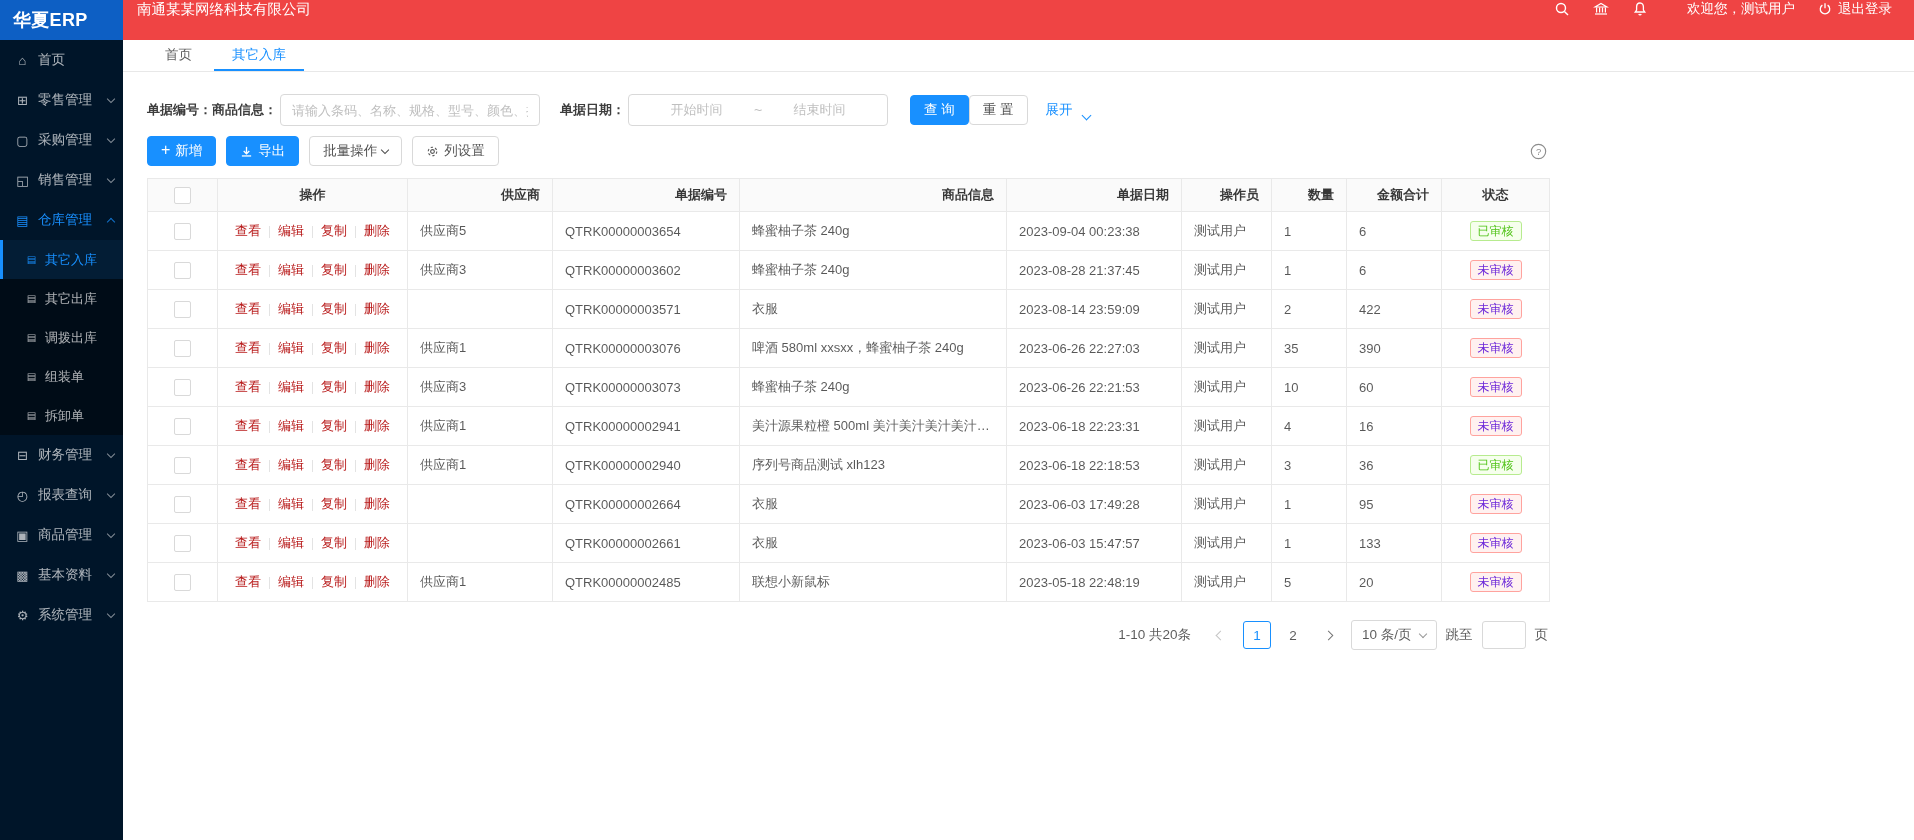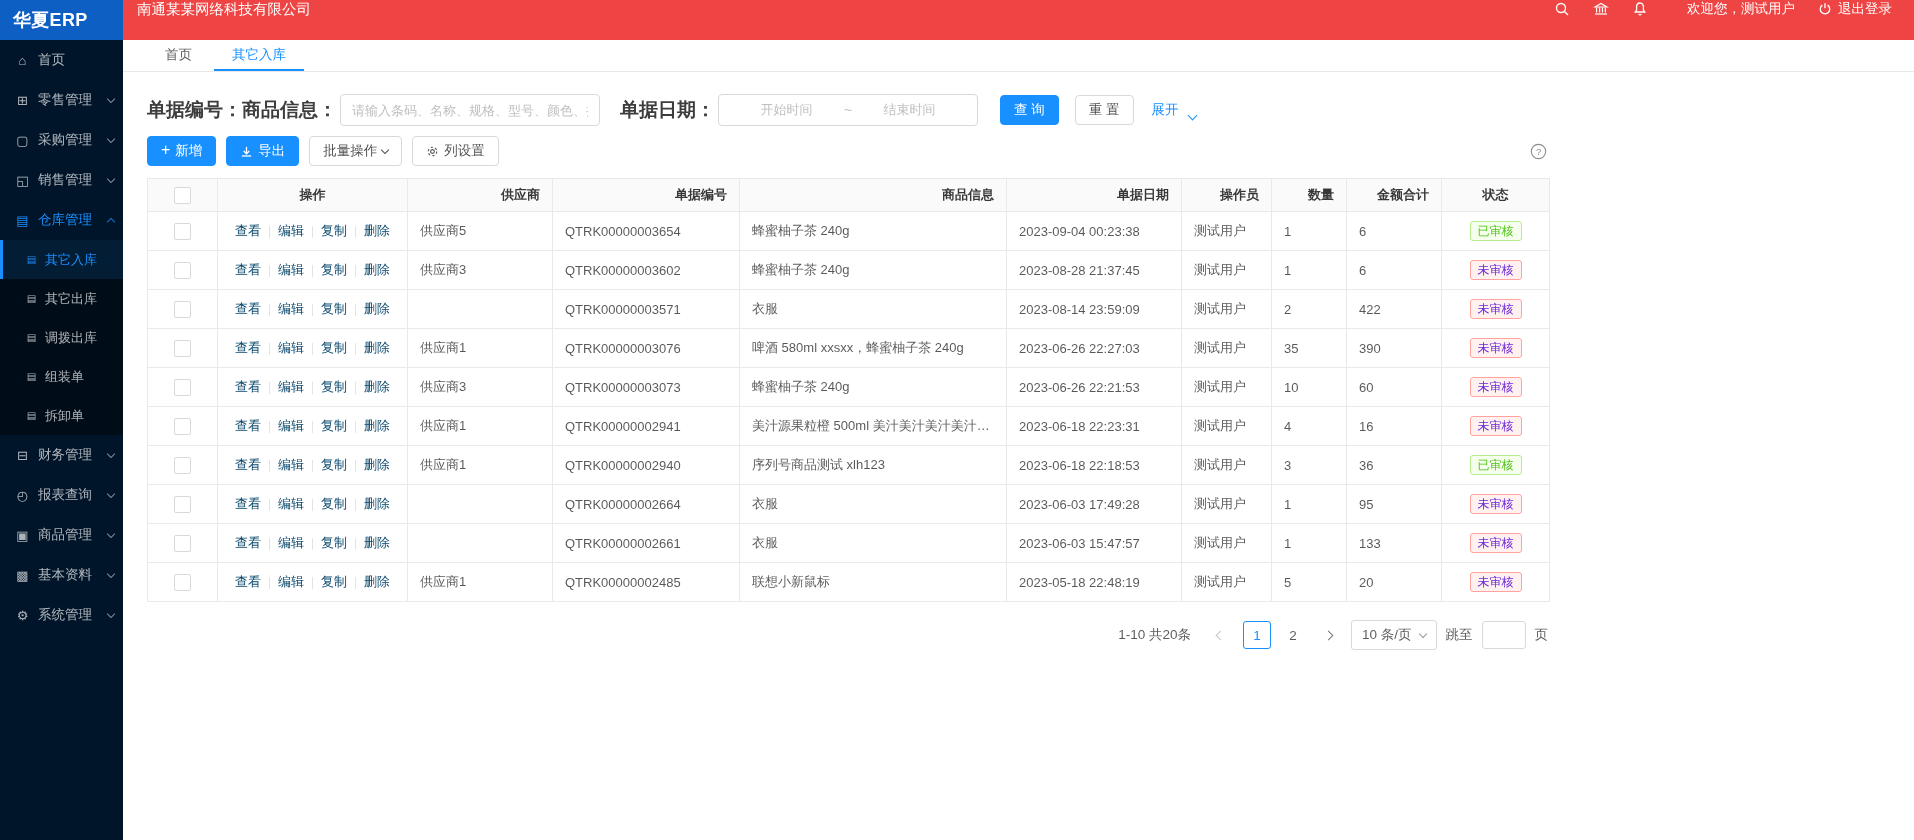--- a/index.html
+++ b/index.html
@@ -34,57 +34,57 @@
   .content{flex:1;background:#fff;overflow:hidden}
   .tabbar{height:31px;border-bottom:1px solid #e8e8e8;display:flex;padding-left:24px;background:#fff}
   .tab{padding:0 18px;line-height:29px;font-size:13.5px;color:rgba(0,0,0,.65);cursor:pointer;
        border-bottom:2px solid transparent;margin-right:4px}
   .tab.active{color:#1890ff;border-bottom-color:#1890ff}
 
   .inner{margin-left:24px;width:1402px}
 
   
   .filter-row{display:flex;align-items:center;margin-top:22px;height:32px}
-  .flabel{font-weight:700;color:#3d3d3d;font-size:19px;white-space:nowrap}
+  .flabel{font-weight:700;color:#3d3d3d;font-size:13px;white-space:nowrap}
   .finput{height:32px;border:1px solid #d9d9d9;border-radius:4px;padding:0 11px;font-size:13px;
           color:rgba(0,0,0,.68);outline:none;font-family:inherit;box-sizing:border-box;background:#fff}
   .finput::placeholder{color:#bfbfbf}
   .w1{width:253px;margin-left:3px}
   .g2{}
   .w2{width:260px;margin-left:3px}
   .g3{margin-left:20px}
   .daterange{width:260px;height:32px;border:1px solid #d9d9d9;border-radius:4px;display:flex;align-items:center;
              padding:0 12px;margin-left:3px;box-sizing:border-box;cursor:pointer;background:#fff}
   .daterange .ph{color:#bfbfbf;font-size:13px;flex:1;text-align:center}
   .daterange .sep{color:#bfbfbf;margin:0 2px}
   .btn{height:30px;border-radius:4px;border:1px solid transparent;font-size:13.5px;display:inline-flex;
        align-items:center;gap:5px;padding:0 13px;cursor:pointer;font-family:inherit;white-space:nowrap}
   .btn.primary{background:#1890ff;border-color:#1890ff;color:#fff}
   .btn.plain{background:#fff;border-color:#d9d9d9;color:rgba(0,0,0,.7)}
   .gsearch{margin-left:22px}
-  .greset{margin-left:16px}
+  .greset{}
   .expand{margin-left:18px;color:#1890ff;display:inline-flex;align-items:flex-end;gap:10px;cursor:pointer;
           font-size:13.5px;text-decoration:none}
 
   
   .toolbar{display:flex;align-items:center;margin-top:10px;height:30px}
   .toolbar .btn{margin-right:10px}
   .plus{font-size:16px;line-height:1;margin-top:-2px}
   .help{margin-left:auto;display:inline-flex;cursor:pointer;margin-right:2px}
 
   
   .grid{border-collapse:collapse;margin-top:12px;table-layout:fixed;width:1402px}
   .grid th,.grid td{border:1px solid #e9e9e9;font-size:13px;white-space:nowrap;overflow:hidden;
                     text-overflow:ellipsis;box-sizing:border-box}
   .grid th{background:#fafafa;height:33px;font-weight:700;color:rgba(0,0,0,.78);padding:0 12px;text-align:right}
   .grid td{height:39px;padding:0 12px;color:rgba(0,0,0,.66)}
   .center{text-align:center !important}
   .cb{display:inline-block;width:15px;height:15px;border:1px solid #d9d9d9;border-radius:2px;background:#fff;
       vertical-align:middle;cursor:pointer}
-  .alink{color:#0c4a6e;text-decoration:none;cursor:pointer}
+  .alink{color:#b91c1c;text-decoration:none;cursor:pointer}
   .vdiv{display:inline-block;width:1px;height:12px;background:#e3e3e3;margin:0 8px;vertical-align:middle}
   .tag{display:inline-block;font-size:12px;line-height:18px;padding:0 7px;border-radius:3px;border:1px solid}
   .tag.approved{color:#52c41a;background:#f6ffed;border-color:#b7eb8f}
   .tag.unapproved{color:#6d28d9;background:#fff1f0;border-color:#ffa39e}
 
   
   .pagination{display:flex;align-items:center;justify-content:flex-end;margin-top:18px;font-size:13.5px;
               color:rgba(0,0,0,.65);gap:8px}
   .psum{margin-right:8px}
   .pbtn{min-width:28px;height:28px;display:inline-flex;align-items:center;justify-content:center;

